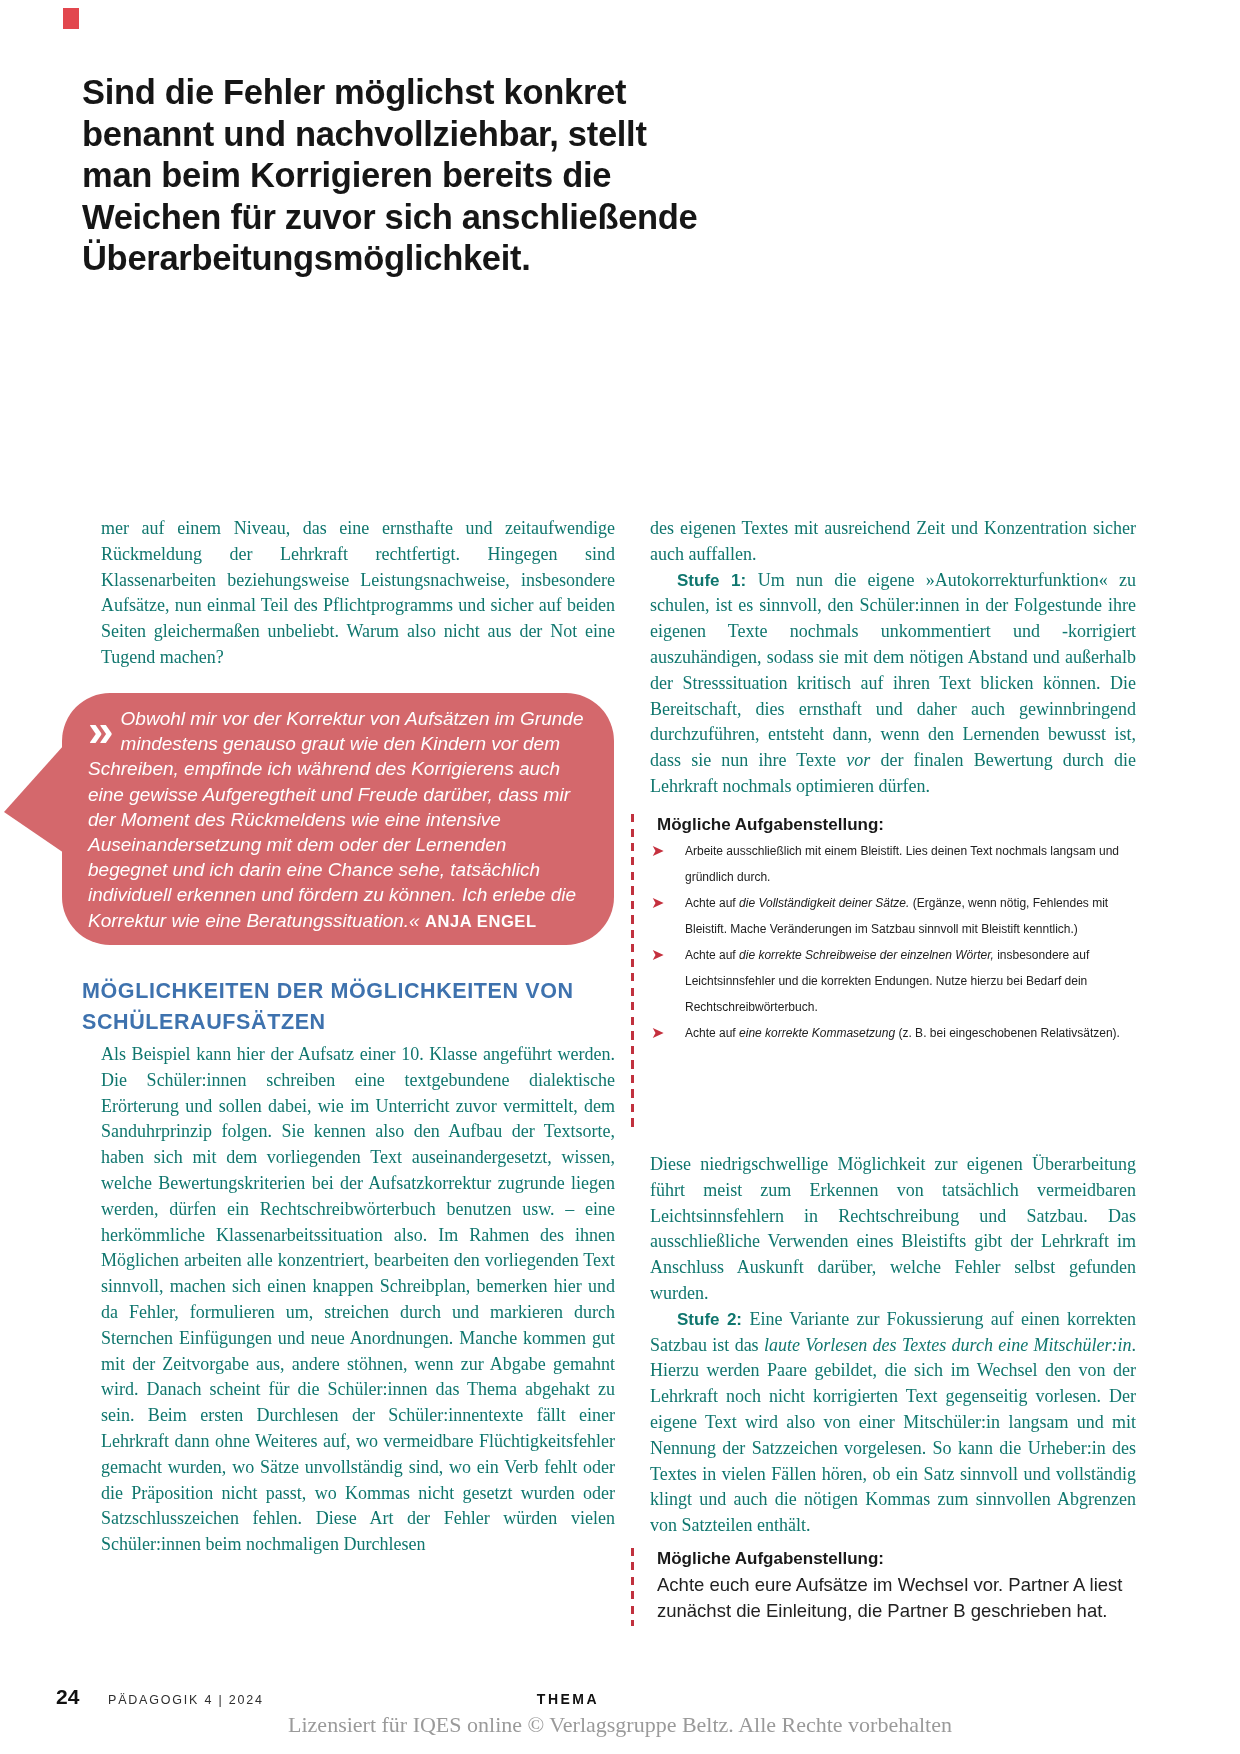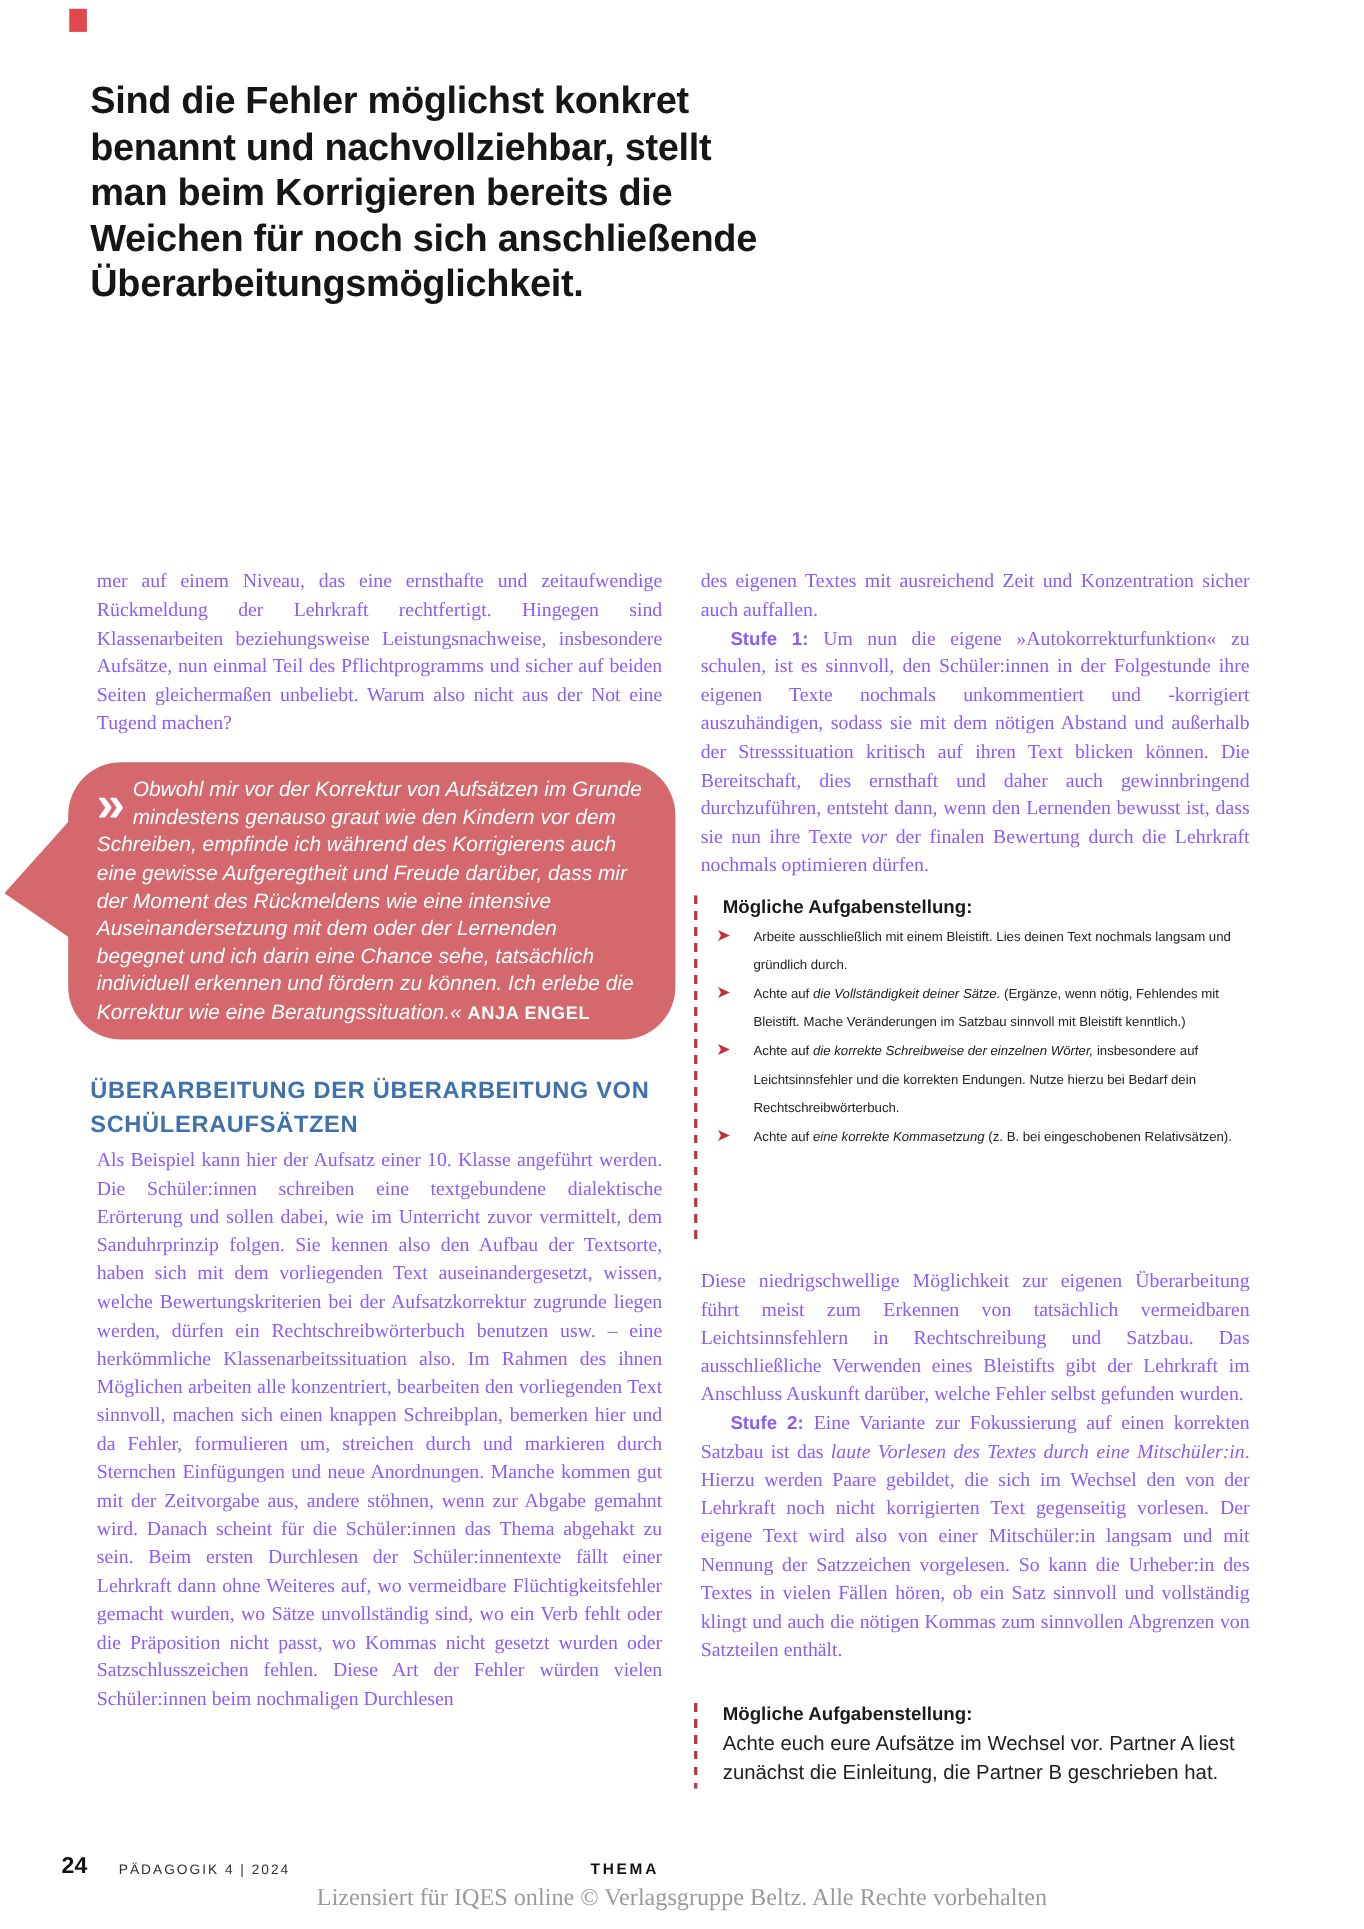--- a/index.html
+++ b/index.html
@@ -10,21 +10,21 @@
   .abs{position:absolute;}
   
   .headline{left:82px;top:72px;width:660px;color:#161616;}
   .headline div{
     font-family:"Liberation Sans",sans-serif;font-weight:700;
     font-size:34.5px;line-height:41.5px;letter-spacing:-0.3px;
   }
   
   .serif{
     font-family:"Liberation Serif",serif;font-size:18px;line-height:25.8px;
-    color:#8b5cf6;text-align:justify;hyphens:auto;-webkit-hyphens:auto;
+    color:#0f766e;text-align:justify;hyphens:auto;margin-left:13px;-webkit-hyphens:auto;
   }
   .sb{font-family:"Liberation Sans",sans-serif;font-weight:700;font-size:17px;}
   .i{font-style:italic;}
   
   .bubble{
     left:62px;top:693px;width:552px;height:252px;border-radius:48px;
     background:#d4686c;
   }
   .bubble-tail{
     left:4px;top:745px;width:60px;height:108px;background:#d4686c;
@@ -75,34 +75,34 @@
 </style>
 </head>
 <body>
 
 <div class="abs corner-mark"></div>
 
 <div class="abs headline">
   <div>Sind die Fehler möglichst konkret</div>
   <div>benannt und nachvollziehbar, stellt</div>
   <div>man beim Korrigieren bereits die</div>
-  <div>Weichen für noch sich anschließende</div>
+  <div>Weichen für zuvor sich anschließende</div>
   <div>Überarbeitungsmöglichkeit.</div>
 </div>
 
 <div class="abs serif" style="left:88px;top:516px;width:514px;">mer auf einem Niveau, das eine ernsthafte und zeitaufwendige Rückmeldung der Lehrkraft rechtfertigt. Hingegen sind Klassenarbeiten beziehungsweise Leistungsnachweise, insbesondere Aufsätze, nun einmal Teil des Pflichtprogramms und sicher auf beiden Seiten gleichermaßen unbeliebt. Warum also nicht aus der Not eine Tugend machen?</div>
 
 <div class="abs bubble-tail"></div>
 <div class="abs bubble">
   <div class="bubble-text">
     <span class="qmark">»</span><span>Obwohl mir vor der Korrektur von Aufsätzen im Grunde mindestens genauso graut wie den Kindern vor dem Schreiben, empfinde ich während des Korrigierens auch eine gewisse Aufgeregtheit und Freude darüber, dass mir der Moment des Rückmeldens wie eine intensive Auseinandersetzung mit dem oder der Lernenden begegnet und ich darin eine Chance sehe, tatsächlich individuell erkennen und fördern zu können. Ich erlebe die Korrektur wie eine Beratungssituation.« </span><span class="author">ANJA ENGEL</span>
   </div>
 </div>
 
-<div class="abs section-heading">ÜBERARBEITUNG DER ÜBERARBEITUNG VON SCHÜLERAUFSÄTZEN</div>
+<div class="abs section-heading">MÖGLICHKEITEN DER MÖGLICHKEITEN VON SCHÜLERAUFSÄTZEN</div>
 
 <div class="abs serif" style="left:88px;top:1042px;width:514px;">Als Beispiel kann hier der Aufsatz einer 10. Klasse angeführt werden. Die Schüler:innen schreiben eine textgebundene dialektische Erörterung und sollen dabei, wie im Unterricht zuvor vermittelt, dem Sanduhrprinzip folgen. Sie kennen also den Aufbau der Textsorte, haben sich mit dem vorliegenden Text auseinandergesetzt, wissen, welche Bewertungskriterien bei der Aufsatzkorrektur zugrunde liegen werden, dürfen ein Rechtschreibwörterbuch benutzen usw. – eine herkömmliche Klassenarbeitssituation also. Im Rahmen des ihnen Möglichen arbeiten alle konzentriert, bearbeiten den vorliegenden Text sinnvoll, machen sich einen knappen Schreibplan, bemerken hier und da Fehler, formulieren um, streichen durch und markieren durch Sternchen Einfügungen und neue Anordnungen. Manche kommen gut mit der Zeitvorgabe aus, andere stöhnen, wenn zur Abgabe gemahnt wird. Danach scheint für die Schüler:innen das Thema abgehakt zu sein. Beim ersten Durchlesen der Schüler:innentexte fällt einer Lehrkraft dann ohne Weiteres auf, wo vermeidbare Flüchtigkeitsfehler gemacht wurden, wo Sätze unvollständig sind, wo ein Verb fehlt oder die Präposition nicht passt, wo Kommas nicht gesetzt wurden oder Satzschlusszeichen fehlen. Diese Art der Fehler würden vielen Schüler:innen beim nochmaligen Durchlesen</div>
 
 <div class="abs" style="left:637px;top:516px;width:499px;">
   <div class="serif">des eigenen Textes mit ausreichend Zeit und Konzentration sicher auch auffallen.</div>
   <div class="serif" style="text-indent:27px;"><span class="sb">Stufe 1: </span><span>Um nun die eigene »Autokorrekturfunktion« zu schulen, ist es sinnvoll, den Schüler:innen in der Folgestunde ihre eigenen Texte nochmals unkommentiert und -korrigiert auszuhändigen, sodass sie mit dem nötigen Abstand und außerhalb der Stresssituation kritisch auf ihren Text blicken können. Die Bereitschaft, dies ernsthaft und daher auch gewinnbringend durchzuführen, entsteht dann, wenn den Lernenden bewusst ist, dass sie nun ihre Texte </span><span class="i">vor</span><span> der finalen Bewertung durch die Lehrkraft nochmals optimieren dürfen.</span></div>
 </div>
 
 <div class="abs aufgaben" style="top:812px;height:316px;">
   <div class="dashline"></div>

